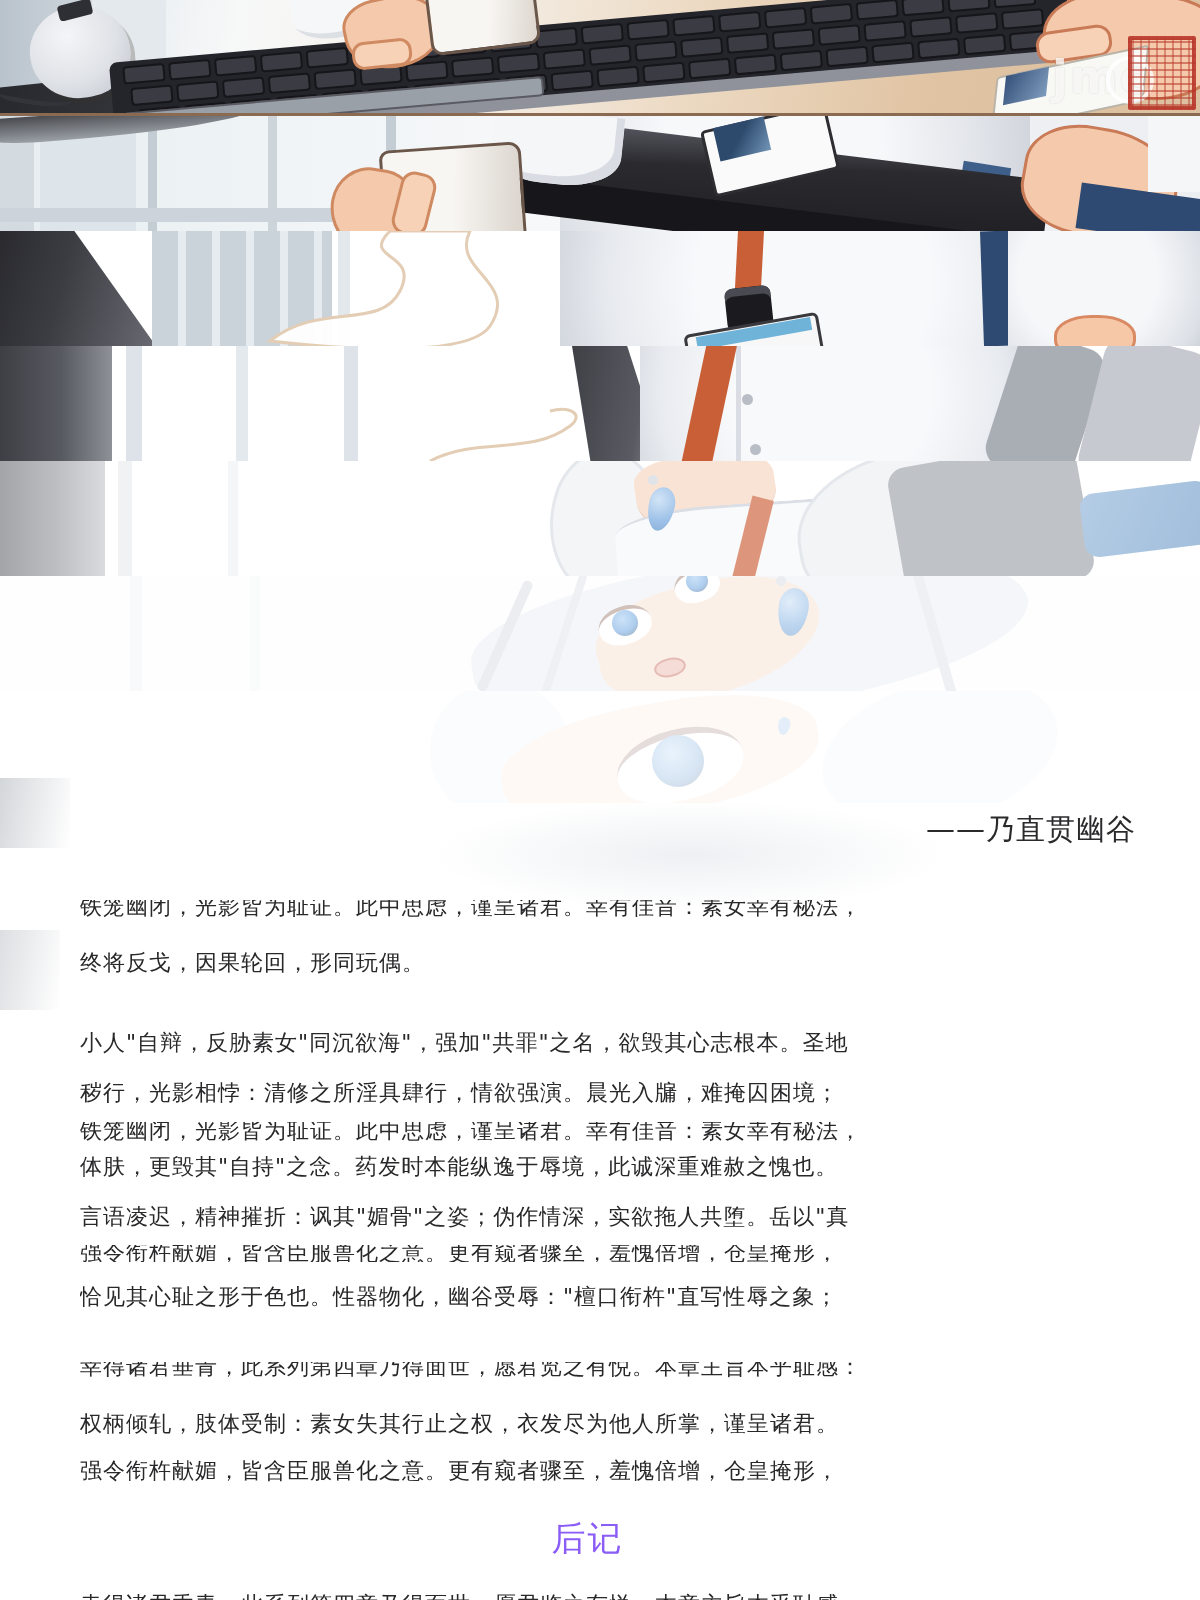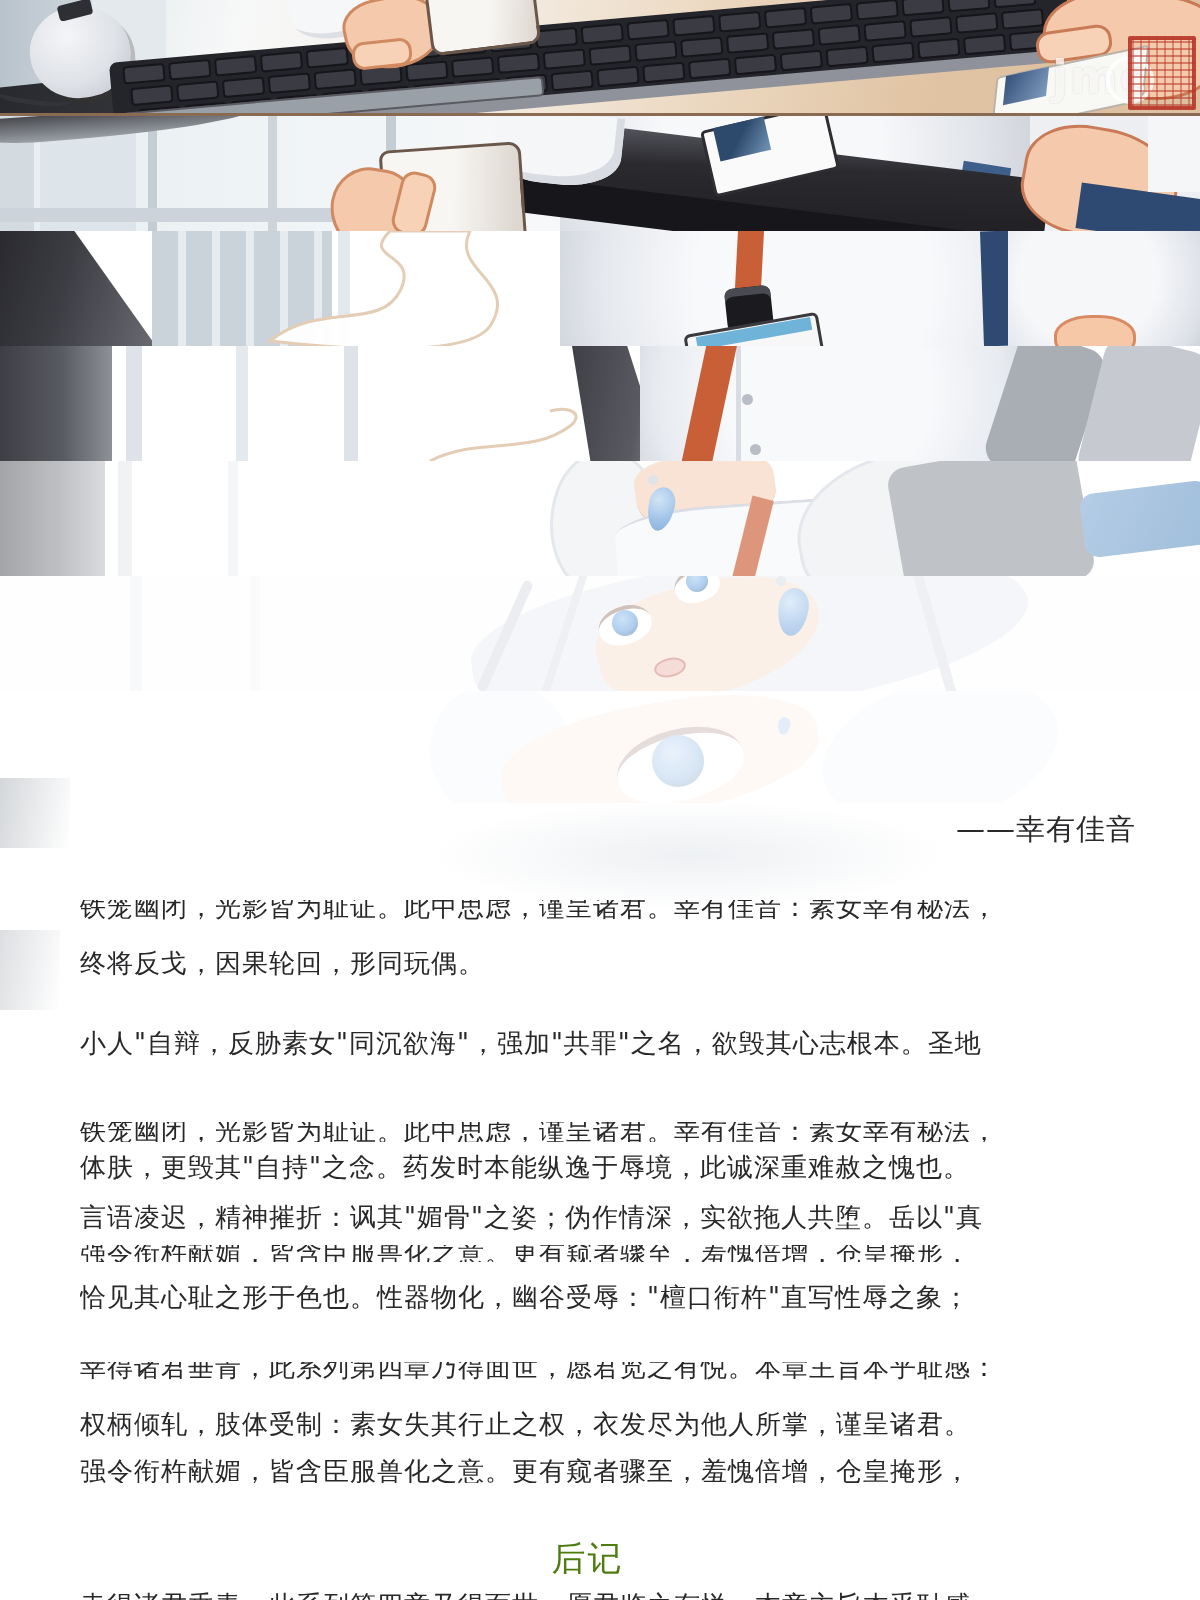--- a/index.html
+++ b/index.html
@@ -125,22 +125,22 @@
   .wm-seal{position:absolute;left:1128px;top:36px;width:60px;height:66px;border:4px solid rgba(185,58,44,.9);border-radius:2px;
            background:repeating-linear-gradient(0deg,rgba(185,58,44,.55) 0 2px,transparent 2px 7px),
                       repeating-linear-gradient(90deg,rgba(185,58,44,.45) 0 2px,transparent 2px 8px);}
   
   .fade1{position:absolute;left:430px;top:800px;width:520px;height:110px;background:radial-gradient(ellipse at center,rgba(205,212,220,.35),rgba(255,255,255,0) 70%);}
   .fade2{position:absolute;left:0;top:778px;width:70px;height:70px;background:linear-gradient(100deg,rgba(130,138,148,.35),rgba(255,255,255,0));}
   .fade3{position:absolute;left:0;top:930px;width:60px;height:80px;background:linear-gradient(100deg,rgba(130,138,148,.28),rgba(255,255,255,0));}
   
   .sig{position:absolute;right:64px;top:810px;font-size:29px;letter-spacing:1px;color:#2a2a2c;white-space:nowrap;}
   .clip{position:absolute;left:80px;width:1075px;overflow:hidden;white-space:nowrap;}
-  .txt{display:block;font-size:26px;line-height:38px;letter-spacing:1px;color:#28282a;}
-  .heading{position:absolute;left:0;top:1516px;width:1175px;text-align:center;font-size:34px;letter-spacing:2px;color:#4d7c0f;margin-top:20px;}
+  .txt{display:block;font-size:22px;line-height:38px;letter-spacing:1px;color:#28282a;}
+  .heading{position:absolute;left:0;top:1516px;width:1175px;text-align:center;font-size:34px;letter-spacing:2px;color:#8b5cf6;}
 </style>
 </head>
 <body>
 
 <div class="page">
 
   <div class="art">
 
     <div class="strip s1">
       <div class="abs s1-bldg1"></div>
@@ -297,31 +297,34 @@
       <div class="abs s7-iris"></div>
       <div class="abs s7-mark"></div>
       <div class="s7-veil"></div>
     </div>
   </div>
 
   <div class="fade1"></div>
   <div class="fade2"></div>
   <div class="fade3"></div>
 
-  <div class="sig">——幸有佳音</div>
+  <div class="sig">——乃直贯幽谷</div>
 
   <div class="clip" style="top:900px;height:36px">
       <span class="txt" style="margin-top:-12px">铁笼幽闭，光影皆为耻证。此中思虑，谨呈诸君。幸有佳音：素女幸有秘法，</span>
     </div>
   <div class="clip" style="top:944px;height:40px">
       <span class="txt">终将反戈，因果轮回，形同玩偶。</span>
     </div>
   <div class="clip" style="top:1024px;height:40px">
       <span class="txt">小人"自辩，反胁素女"同沉欲海"，强加"共罪"之名，欲毁其心志根本。圣地</span>
     </div>
+  <div class="clip" style="top:1074px;height:40px">
+      <span class="txt">秽行，光影相悖：清修之所淫具肆行，情欲强演。晨光入牖，难掩囚困境；</span>
+    </div>
   <div class="clip" style="top:1122px;height:20px">
       <span class="txt" style="margin-top:-10px">铁笼幽闭，光影皆为耻证。此中思虑，谨呈诸君。幸有佳音：素女幸有秘法，</span>
     </div>
   <div class="clip" style="top:1148px;height:40px">
       <span class="txt">体肤，更毁其"自持"之念。药发时本能纵逸于辱境，此诚深重难赦之愧也。</span>
     </div>
   <div class="clip" style="top:1198px;height:40px">
       <span class="txt">言语凌迟，精神摧折：讽其"媚骨"之姿；伪作情深，实欲拖人共堕。岳以"真</span>
     </div>
   <div class="clip" style="top:1245px;height:17px">

